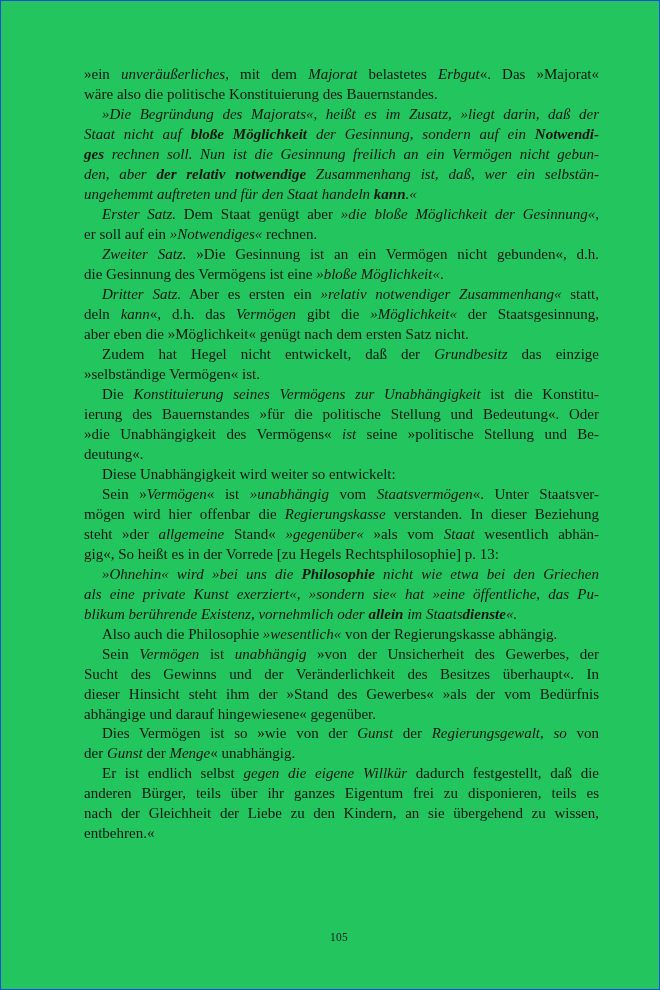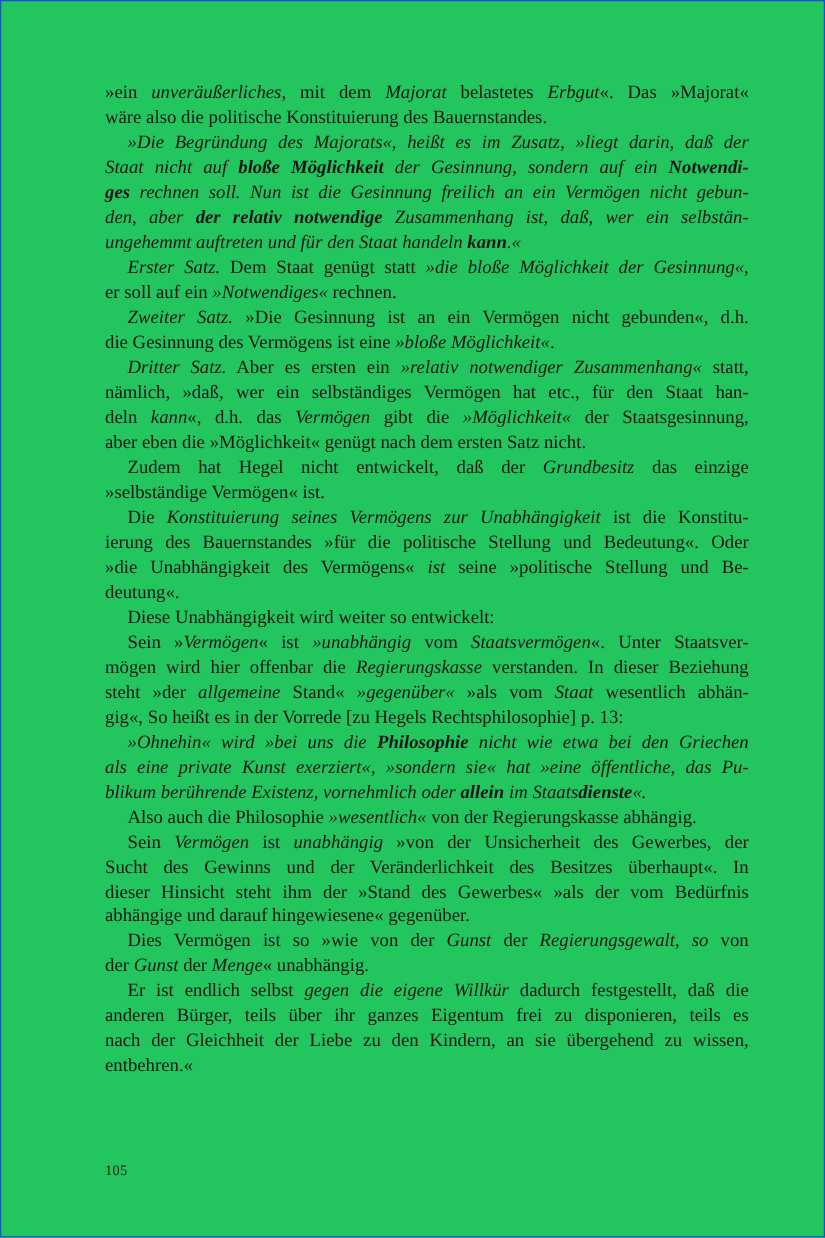--- a/index.html
+++ b/index.html
@@ -35,21 +35,21 @@
   }
   .line.indent { text-indent: 18px; }
   .seg-r { font-style: normal; font-weight: normal; }
   .seg-i { font-style: italic; font-weight: normal; }
   .seg-bi { font-style: italic; font-weight: bold; }
   .page-number {
     position: absolute;
     top: 930px;
     left: 83px;
     width: 510px;
-    text-align: left;
+    text-align: center;
     font-size: 11.5px;
     color: #1a1a1a;
     letter-spacing: 0.3px;
   }
 </style>
 </head>
 <body>
 
 <div class="book-page">
   <div class="text-block">
@@ -58,30 +58,29 @@
         <div class="line"><span class="seg-r">wäre also die politische Konstituierung des Bauernstandes.</span></div>
       </div>
       <div class="para">
         <div class="line just indent"><span class="seg-i">»Die Begründung des Majorats«, heißt es im Zusatz, »liegt darin, daß der</span></div>
         <div class="line just"><span class="seg-i">Staat nicht auf </span><span class="seg-bi">bloße Möglichkeit</span><span class="seg-i"> der Gesinnung, sondern auf ein </span><span class="seg-bi">Notwendi-</span></div>
         <div class="line just"><span class="seg-bi">ges</span><span class="seg-i"> rechnen soll. Nun ist die Gesinnung freilich an ein Vermögen nicht gebun-</span></div>
         <div class="line just"><span class="seg-i">den, aber </span><span class="seg-bi">der relativ notwendige</span><span class="seg-i"> Zusammenhang ist, daß, wer ein selbstän-</span></div>
         <div class="line"><span class="seg-i">ungehemmt auftreten und für den Staat handeln </span><span class="seg-bi">kann</span><span class="seg-i">.«</span></div>
       </div>
       <div class="para">
-        <div class="line just indent"><span class="seg-i">Erster Satz.</span><span class="seg-r"> Dem Staat genügt statt </span><span class="seg-i">»die bloße Möglichkeit der Gesinnung«</span><span class="seg-r">,</span></div>
+        <div class="line just indent"><span class="seg-i">Erster Satz.</span><span class="seg-r"> Dem Staat genügt aber </span><span class="seg-i">»die bloße Möglichkeit der Gesinnung«</span><span class="seg-r">,</span></div>
         <div class="line"><span class="seg-r">er soll auf ein </span><span class="seg-i">»Notwendiges«</span><span class="seg-r"> rechnen.</span></div>
       </div>
       <div class="para">
         <div class="line just indent"><span class="seg-i">Zweiter Satz.</span><span class="seg-r"> »Die Gesinnung ist an ein Vermögen nicht gebunden«, d.h.</span></div>
         <div class="line"><span class="seg-r">die Gesinnung des Vermögens ist eine </span><span class="seg-i">»bloße Möglichkeit«</span><span class="seg-r">.</span></div>
       </div>
       <div class="para">
         <div class="line just indent"><span class="seg-i">Dritter Satz.</span><span class="seg-r"> Aber es ersten ein </span><span class="seg-i">»relativ notwendiger Zusammenhang«</span><span class="seg-r"> statt,</span></div>
-        <div class="line just"><span class="seg-r">nämlich, »daß, wer ein selbständiges Vermögen hat etc., für den Staat han-</span></div>
         <div class="line just"><span class="seg-r">deln </span><span class="seg-i">kann</span><span class="seg-r">«, d.h. das </span><span class="seg-i">Vermögen</span><span class="seg-r"> gibt die </span><span class="seg-i">»Möglichkeit«</span><span class="seg-r"> der Staatsgesinnung,</span></div>
         <div class="line"><span class="seg-r">aber eben die »Möglichkeit« genügt nach dem ersten Satz nicht.</span></div>
       </div>
       <div class="para">
         <div class="line just indent"><span class="seg-r">Zudem hat Hegel nicht entwickelt, daß der </span><span class="seg-i">Grundbesitz</span><span class="seg-r"> das einzige</span></div>
         <div class="line"><span class="seg-r">»selbständige Vermögen« ist.</span></div>
       </div>
       <div class="para">
         <div class="line just indent"><span class="seg-r">Die </span><span class="seg-i">Konstituierung seines Vermögens zur Unabhängigkeit</span><span class="seg-r"> ist die Konstitu-</span></div>
         <div class="line just"><span class="seg-r">ierung des Bauernstandes »für die politische Stellung und Bedeutung«. Oder</span></div>

